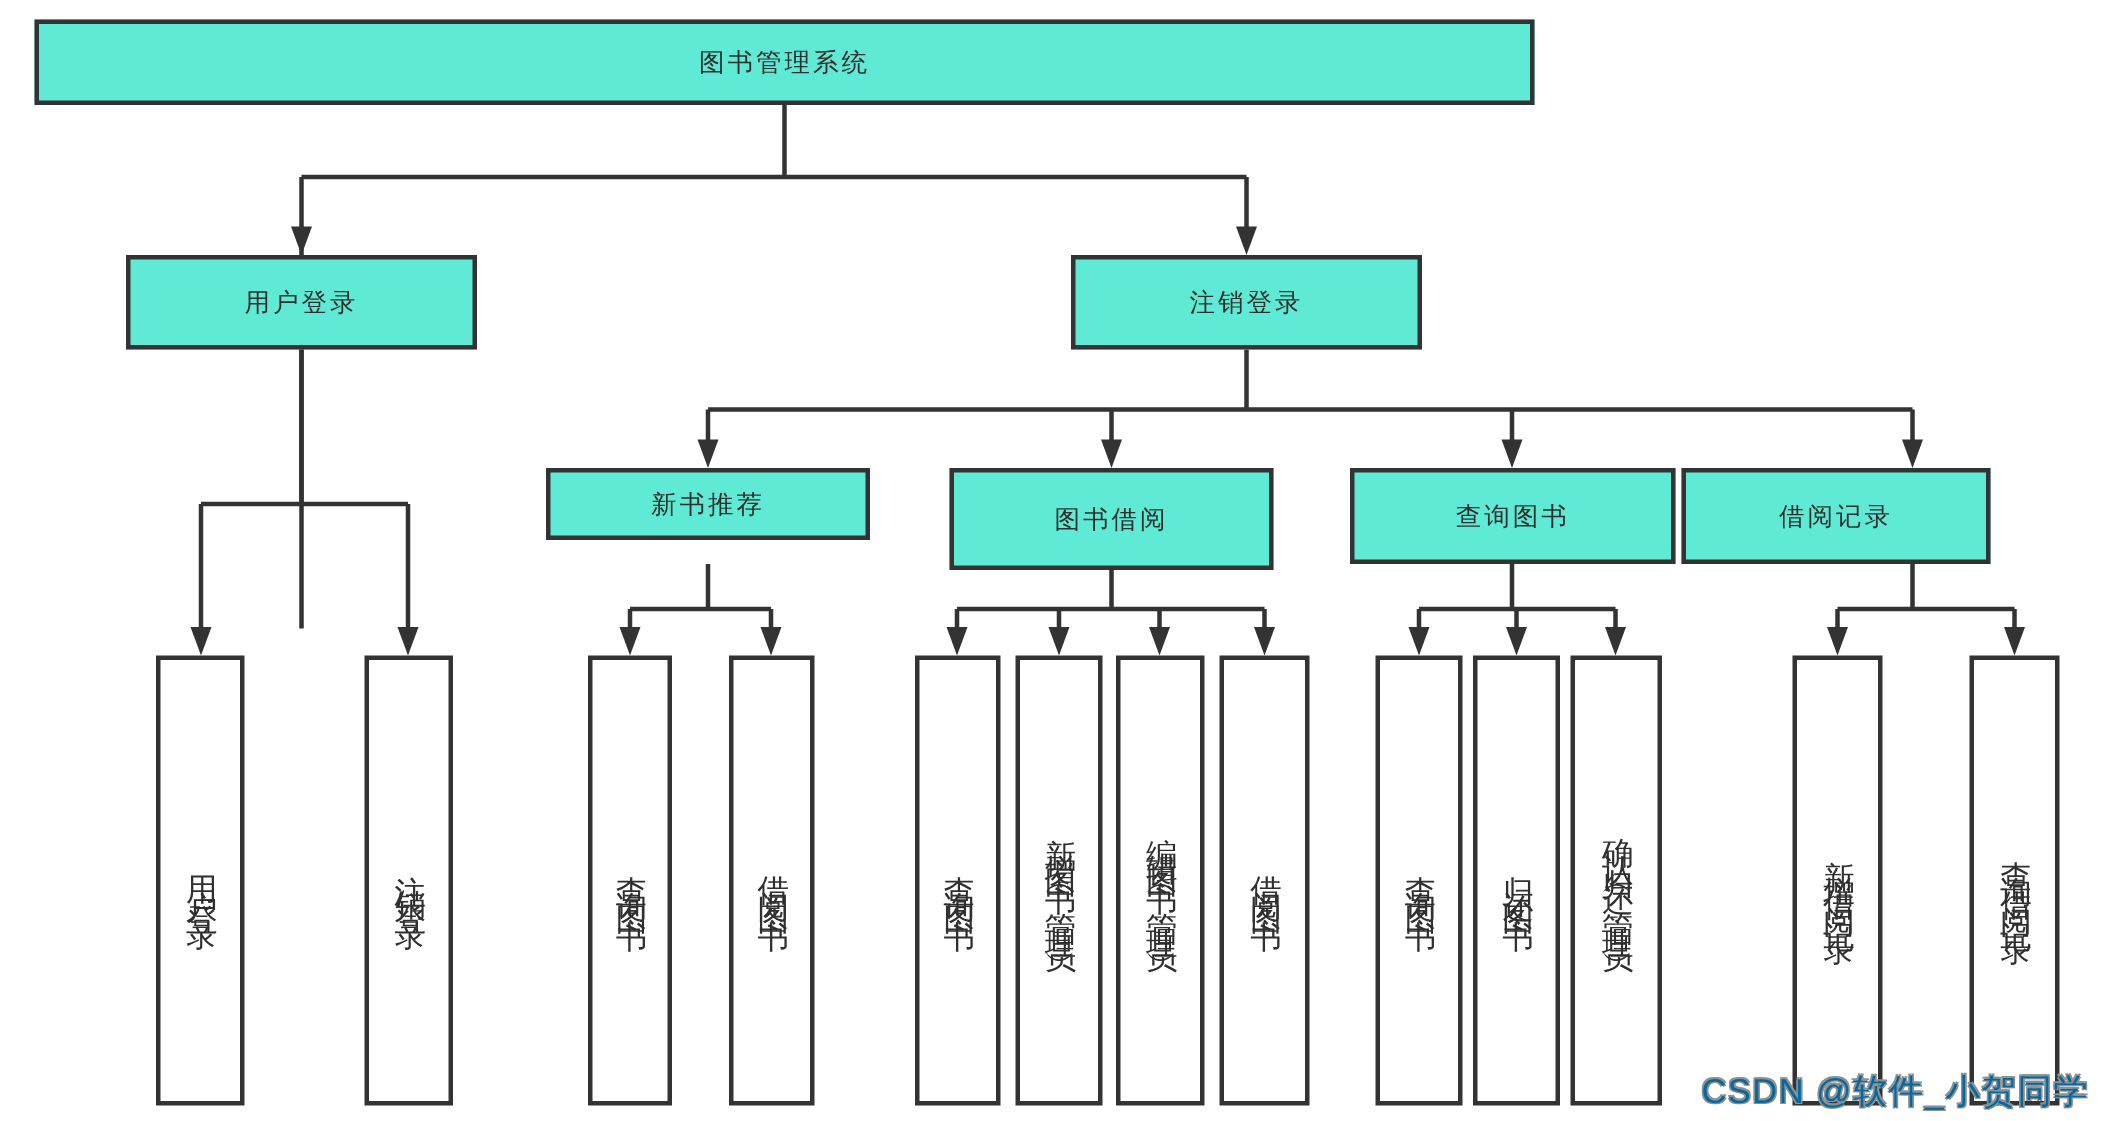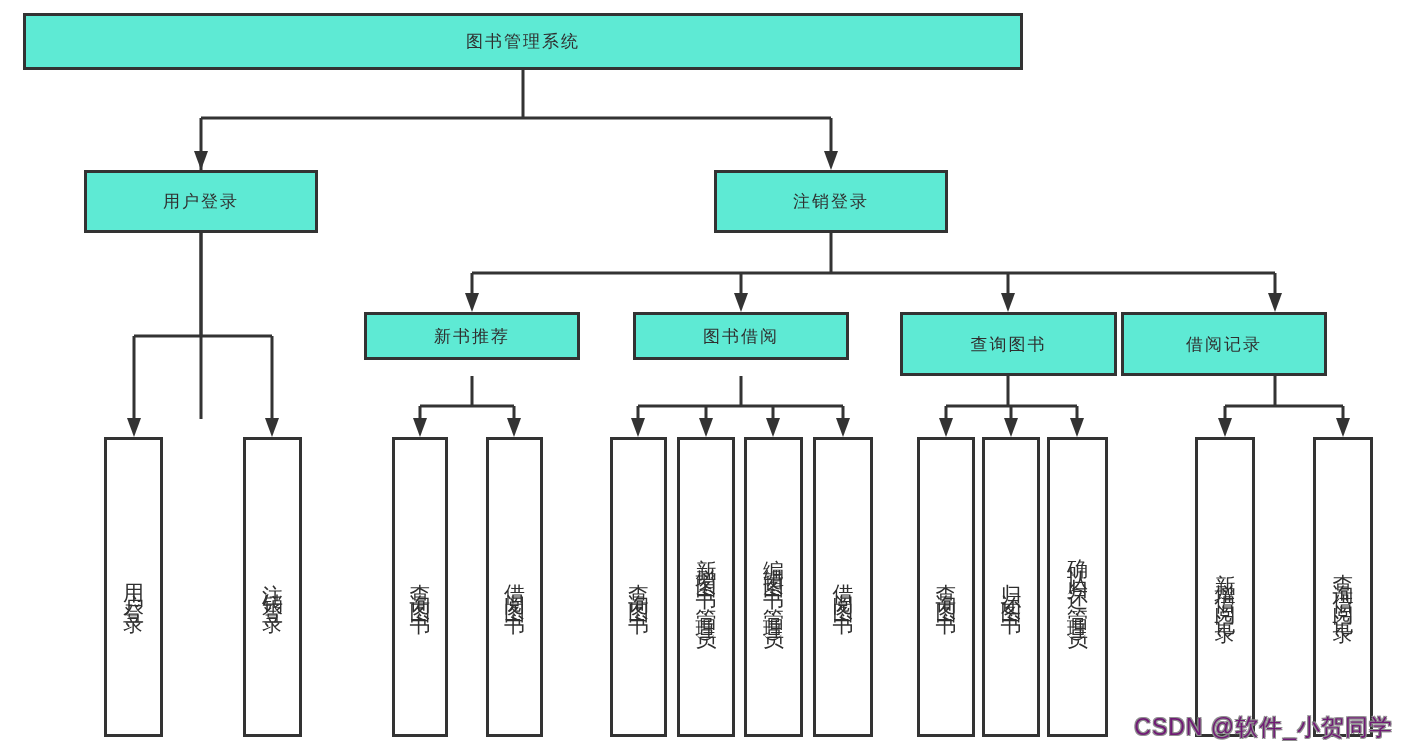--- a/index.html
+++ b/index.html
@@ -39,21 +39,21 @@
     letter-spacing: 10px;
     color: #2f2f2f;
     white-space: nowrap;
   }
   #watermark {
     position: absolute;
     right: 12px;
     bottom: 4px;
     font-size: 23px;
     letter-spacing: 1px;
-    color: #701a75;
+    color: #0369a1;
     text-shadow: -1px -1px 0 #909090, 1px -1px 0 #909090,
                  -1px 1px 0 #909090, 1px 1px 0 #909090;
     white-space: nowrap;
   }
 </style>
 </head>
 <body>
 
 <div id="stage">
 
@@ -89,21 +89,21 @@
         <polygon points="1336,418 1350,418 1343,437"></polygon>
       </g>
   </svg>
 
   <div class="hnode" style="left:23px;  top:13px;  width:1000px; height:57px">图书管理系统</div>
 
   <div class="hnode" style="left:84px;  top:170px; width:234px; height:63px">用户登录</div>
   <div class="hnode" style="left:714px; top:170px; width:234px; height:63px">注销登录</div>
 
   <div class="hnode" style="left:364px; top:312px; width:216px; height:48px">新书推荐</div>
-  <div class="hnode" style="left:633px; top:312px; width:216px; height:48px">图书借阅</div>
+  <div class="hnode" style="left:633px; top:312px; width:216px; height:68px">图书借阅</div>
   <div class="hnode" style="left:900px; top:312px; width:217px; height:64px">查询图书</div>
   <div class="hnode" style="left:1121px;top:312px; width:206px; height:64px">借阅记录</div>
 
   <div class="vnode" style="left:104px; top:437px; width:59px; height:300px">用户登录</div>
   <div class="vnode" style="left:243px; top:437px; width:59px; height:300px">注销登录</div>
 
   <div class="vnode" style="left:392px; top:437px; width:56px; height:300px">查询图书</div>
   <div class="vnode" style="left:486px; top:437px; width:57px; height:300px">借阅图书</div>
 
   <div class="vnode" style="left:610px; top:437px; width:57px; height:300px">查询图书</div>

